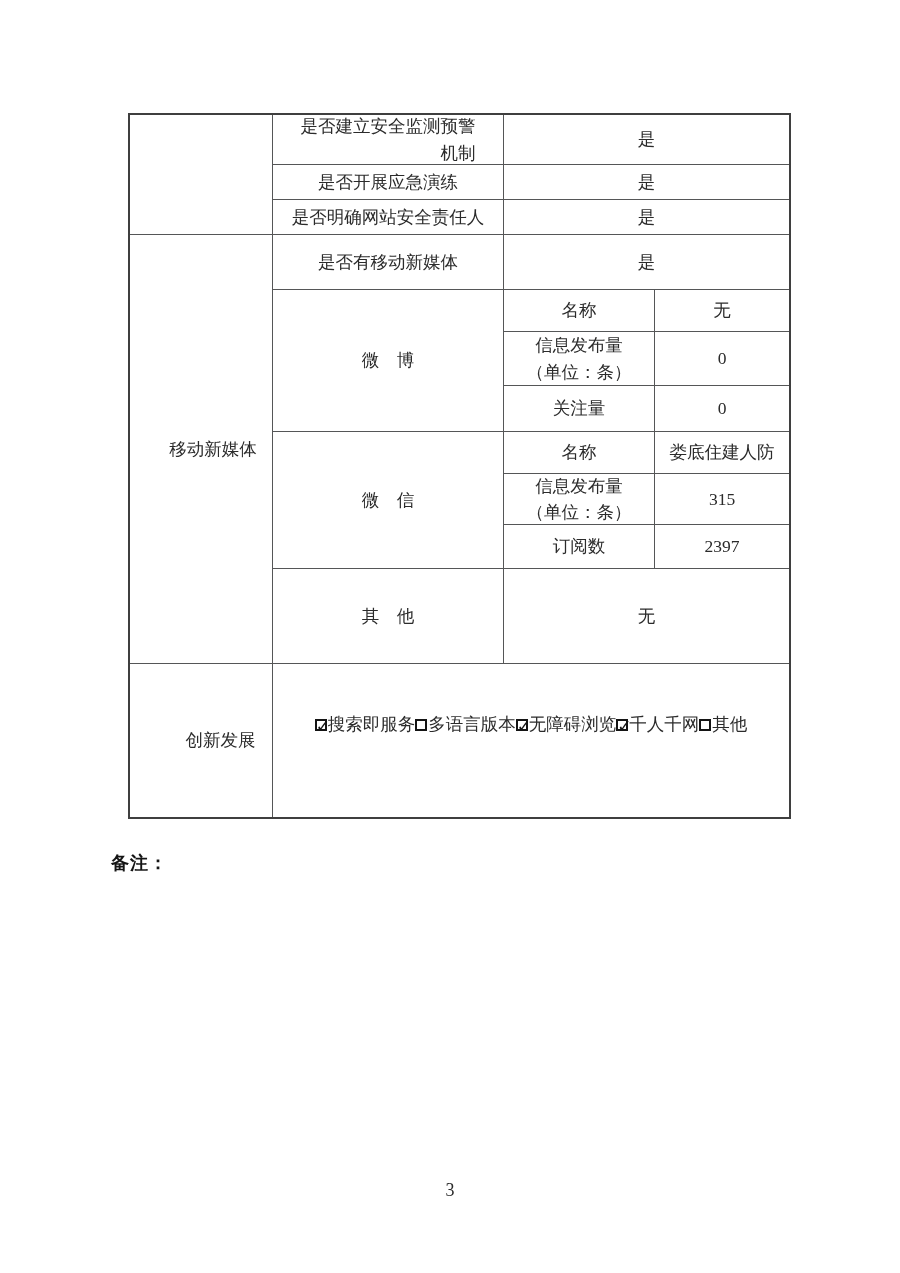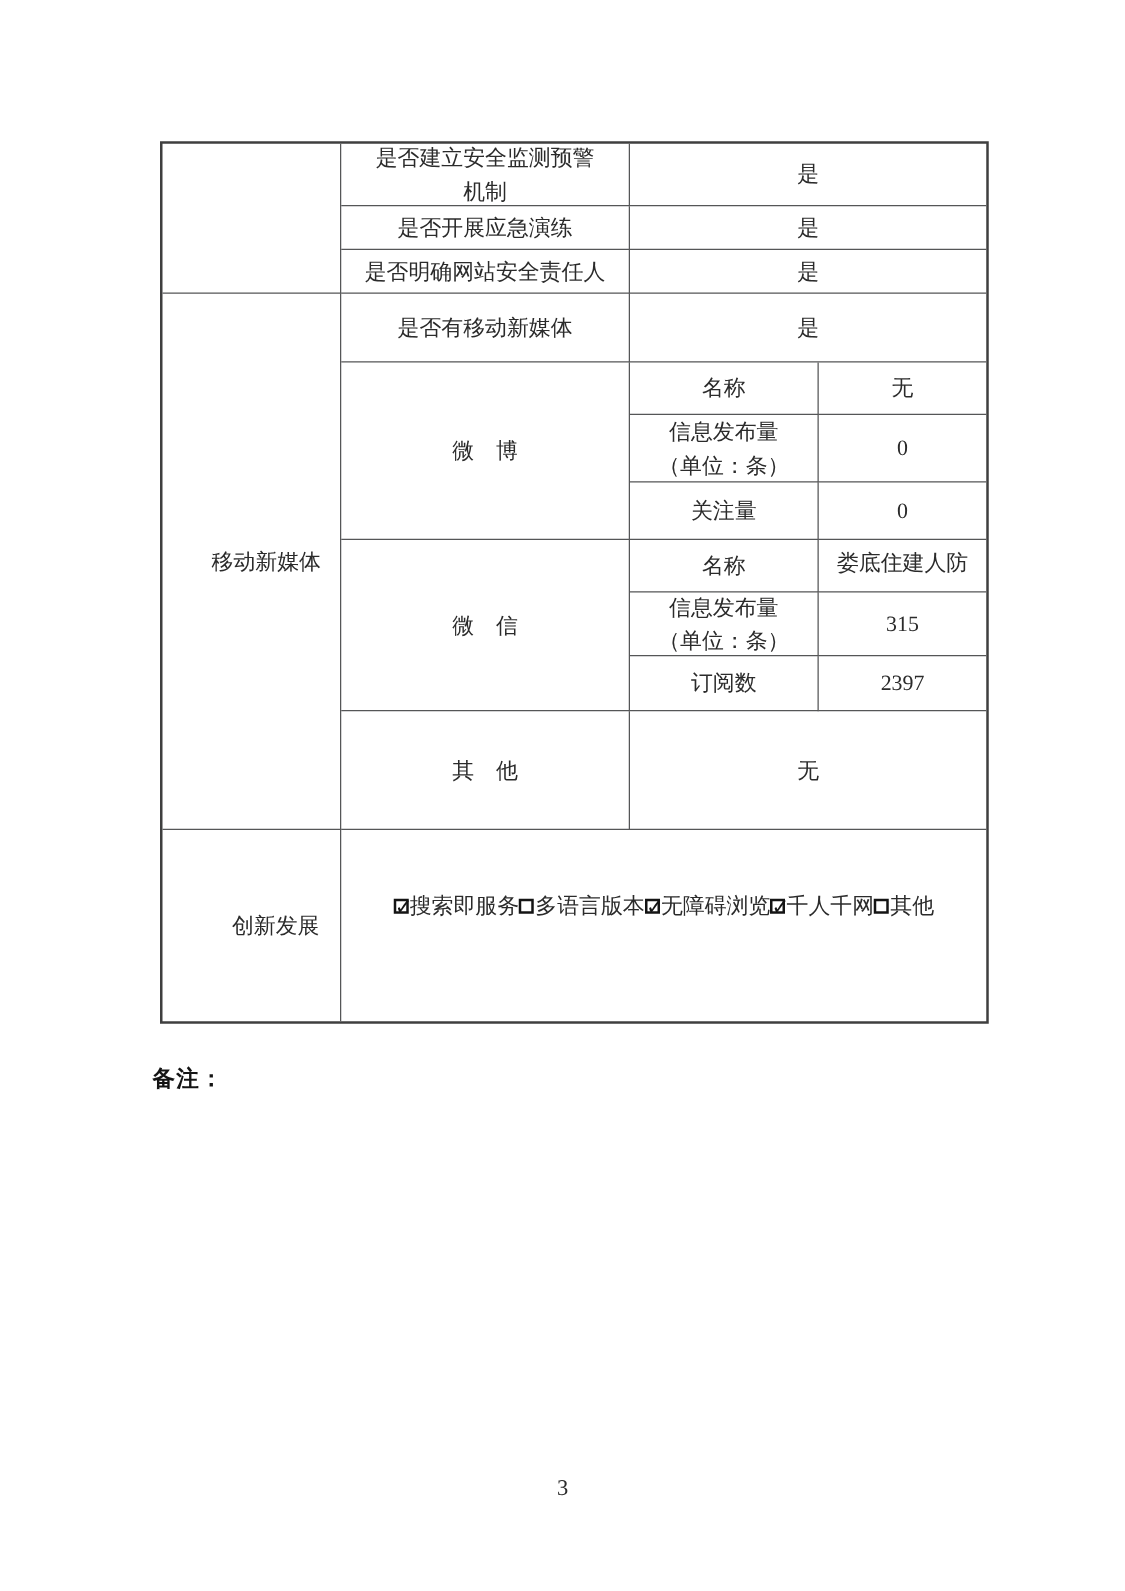--- a/index.html
+++ b/index.html
@@ -32,40 +32,40 @@
     padding:2px 4px;
   }
   .cell.no-r { border-right:none; }
   .cell.no-b { border-bottom:none; }
 
   
   .c-blank          { grid-area:1 / 1 / 4 / 2; }
   .c-mobile-label   { grid-area:4 / 1 / 12 / 2;padding-left:28px; }
   .c-innov-label    { grid-area:12 / 1 / 13 / 2;margin-left:39px; }
 
-  .c-q1 { grid-area:1 / 2 / 2 / 3; }
+  .c-q1 { grid-area:1 / 2 / 2 / 3;text-align:right; }
   .c-a1 { grid-area:1 / 3 / 2 / 5; }
   .c-q2 { grid-area:2 / 2 / 3 / 3;text-align:center; }
   .c-a2 { grid-area:2 / 3 / 3 / 5; }
   .c-q3 { grid-area:3 / 2 / 4 / 3; }
   .c-a3 { grid-area:3 / 3 / 4 / 5; }
   .c-q4 { grid-area:4 / 2 / 5 / 3; }
   .c-a4 { grid-area:4 / 3 / 5 / 5; }
 
   .c-weibo-label   { grid-area:5 / 2 / 8 / 3; }
   .c-wb-name-l     { grid-area:5 / 3 / 6 / 4; }
   .c-wb-name-v     { grid-area:5 / 4 / 6 / 5; }
   .c-wb-posts-l    { grid-area:6 / 3 / 7 / 4; }
   .c-wb-posts-v    { grid-area:6 / 4 / 7 / 5; }
   .c-wb-fol-l      { grid-area:7 / 3 / 8 / 4; }
   .c-wb-fol-v      { grid-area:7 / 4 / 8 / 5; }
 
   .c-wechat-label  { grid-area:8 / 2 / 11 / 3; }
   .c-wx-name-l     { grid-area:8 / 3 / 9 / 4; }
-  .c-wx-name-v     { grid-area:8 / 4 / 9 / 5;font-family:Liberation Mono, monospace; }
+  .c-wx-name-v     { grid-area:8 / 4 / 9 / 5; }
   .c-wx-posts-l    { grid-area:9 / 3 / 10 / 4; }
   .c-wx-posts-v    { grid-area:9 / 4 / 10 / 5; }
   .c-wx-subs-l     { grid-area:10 / 3 / 11 / 4; }
   .c-wx-subs-v     { grid-area:10 / 4 / 11 / 5; }
 
   .c-other-label   { grid-area:11 / 2 / 12 / 3; }
   .c-other-value   { grid-area:11 / 3 / 12 / 5; }
 
   .c-innov-content {
     grid-area:12 / 2 / 13 / 5;
@@ -91,21 +91,21 @@
     position:absolute;
     left:-1px; top:-7px;
     font-size:17px;
     font-weight:bold;
     color:#141414;
     font-family:"DejaVu Sans",sans-serif;
   }
 
   
   .remarks {
-    position:absolute; left:122px; top:851px;
+    position:absolute; left:111px; top:851px;
     font-size:18px; font-weight:bold; color:#141414;
     letter-spacing:1px;
   }
   .page-number {
     position:absolute; left:0; top:1180px; width:900px;
     text-align:center; font-size:18px; color:#2b2b2b;
   }
 </style>
 </head>
 <body>

